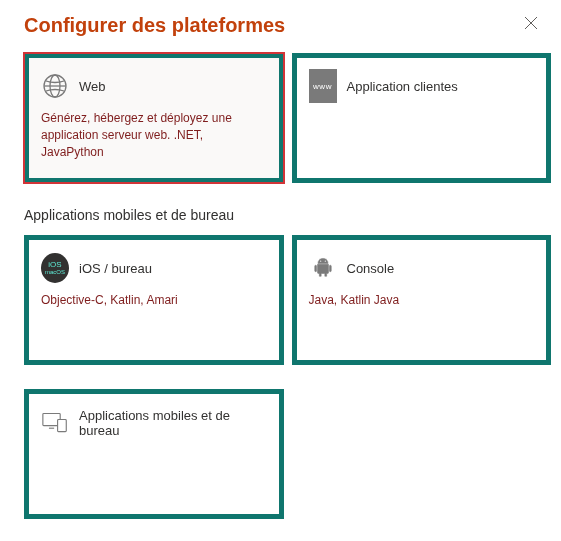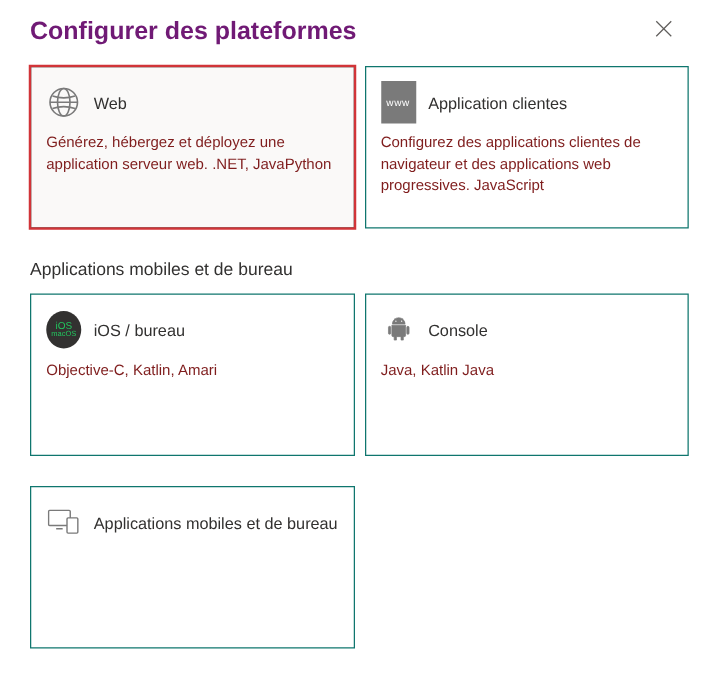--- a/index.html
+++ b/index.html
@@ -24,21 +24,21 @@
     }
     .header {
       display: flex;
       justify-content: space-between;
       align-items: flex-start;
       padding: 14px 20px 8px 24px;
     }
     .title {
       font-size: 20px;
       font-weight: 600;
-      color: #701a75;
+      color: #c2410c;
     }
     .close-btn {
       width: 20px;
       height: 20px;
       display: flex;
       align-items: center;
       justify-content: center;
       cursor: pointer;
       color: #605e5c;
       background: none;
@@ -65,21 +65,21 @@
       height: 16px;
       background: #f0f0f0;
     }
     .cards-grid {
       display: grid;
       grid-template-columns: 1fr 1fr;
       gap: 8px;
       margin-bottom: 24px;
     }
     .card {
-      border: 1px solid #0f766e;
+      border: 5px solid #0f766e;
       background: #ffffff;
       padding: 14px 12px;
       min-height: 130px;
       cursor: pointer;
     }
     .card.highlight {
       outline: 2.5px solid #d13438;
       outline-offset: -1px;
       background: #faf9f8;
     }
@@ -132,21 +132,21 @@
     }
     .ios-badge {
       width: 30px;
       height: 30px;
       border-radius: 50%;
       background: #323130;
       display: flex;
       flex-direction: column;
       align-items: center;
       justify-content: center;
-      color: #22c55e;
+      color: #5eead4;
       line-height: 1;
     }
     .ios-badge .ios-text {
       font-size: 8px;
       font-weight: 400;
     }
     .ios-badge .mac-text {
       font-size: 6px;
       font-weight: 400;
     }
@@ -190,21 +190,20 @@
         <div class="card-desc">Générez, hébergez et déployez une application serveur web. .NET, JavaPython</div>
       </div>
 
       <div class="card">
         <div class="card-header">
           <div class="icon-box">
             <div class="www-box">www</div>
           </div>
           <div class="card-title">Application clientes</div>
         </div>
-        <div class="card-desc">Configurez des applications clientes de navigateur et des applications web progressives. JavaScript</div>
       </div>
     </div>
 
     <div class="section-title">Applications mobiles et de bureau</div>
 
     <div class="cards-grid">
       <div class="card">
         <div class="card-header">
           <div class="icon-box">
             <div class="ios-badge">

